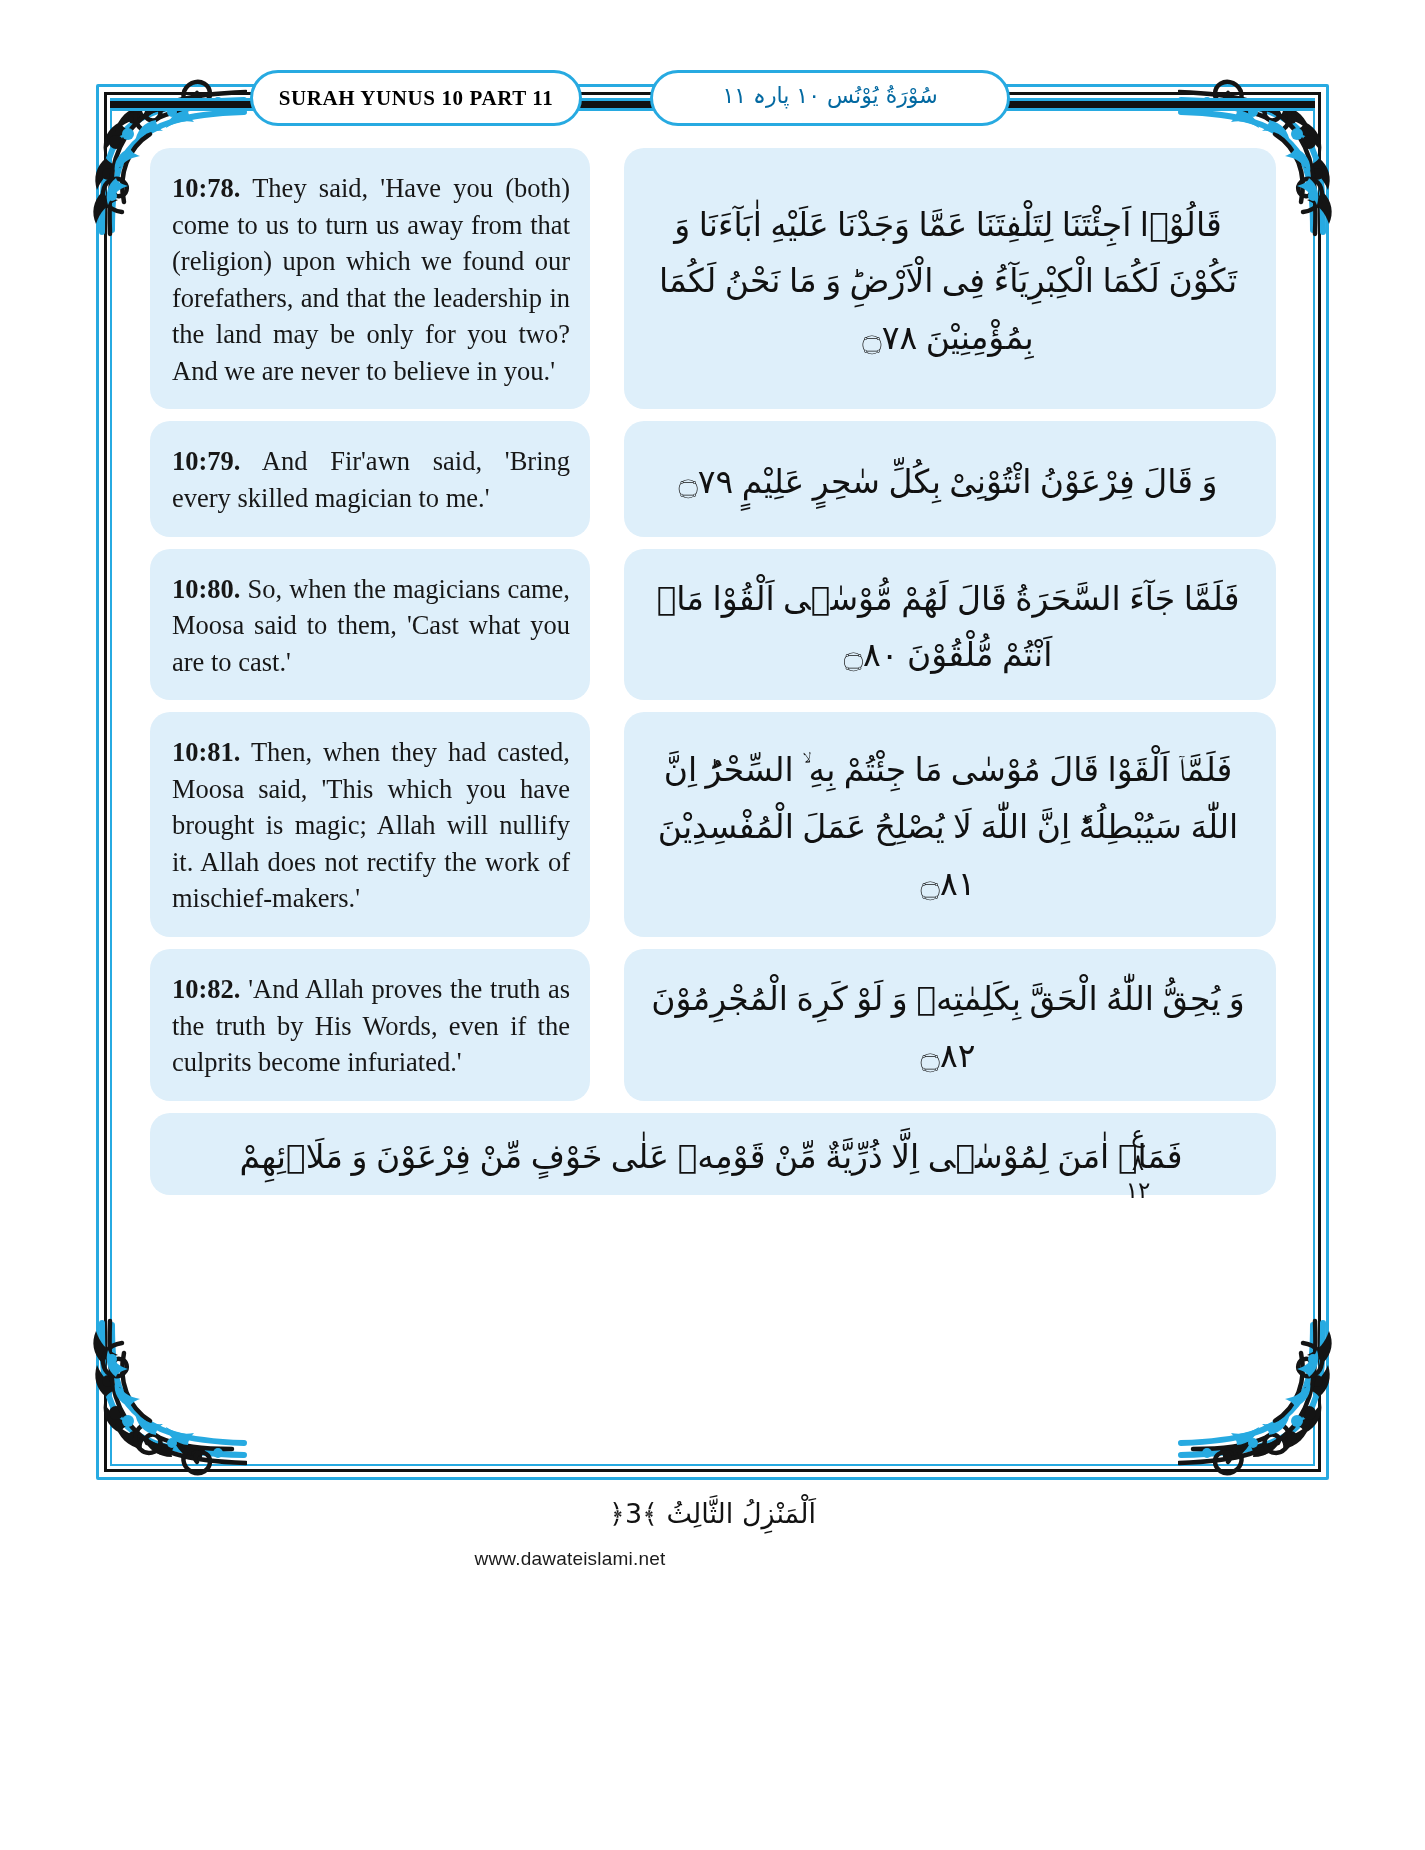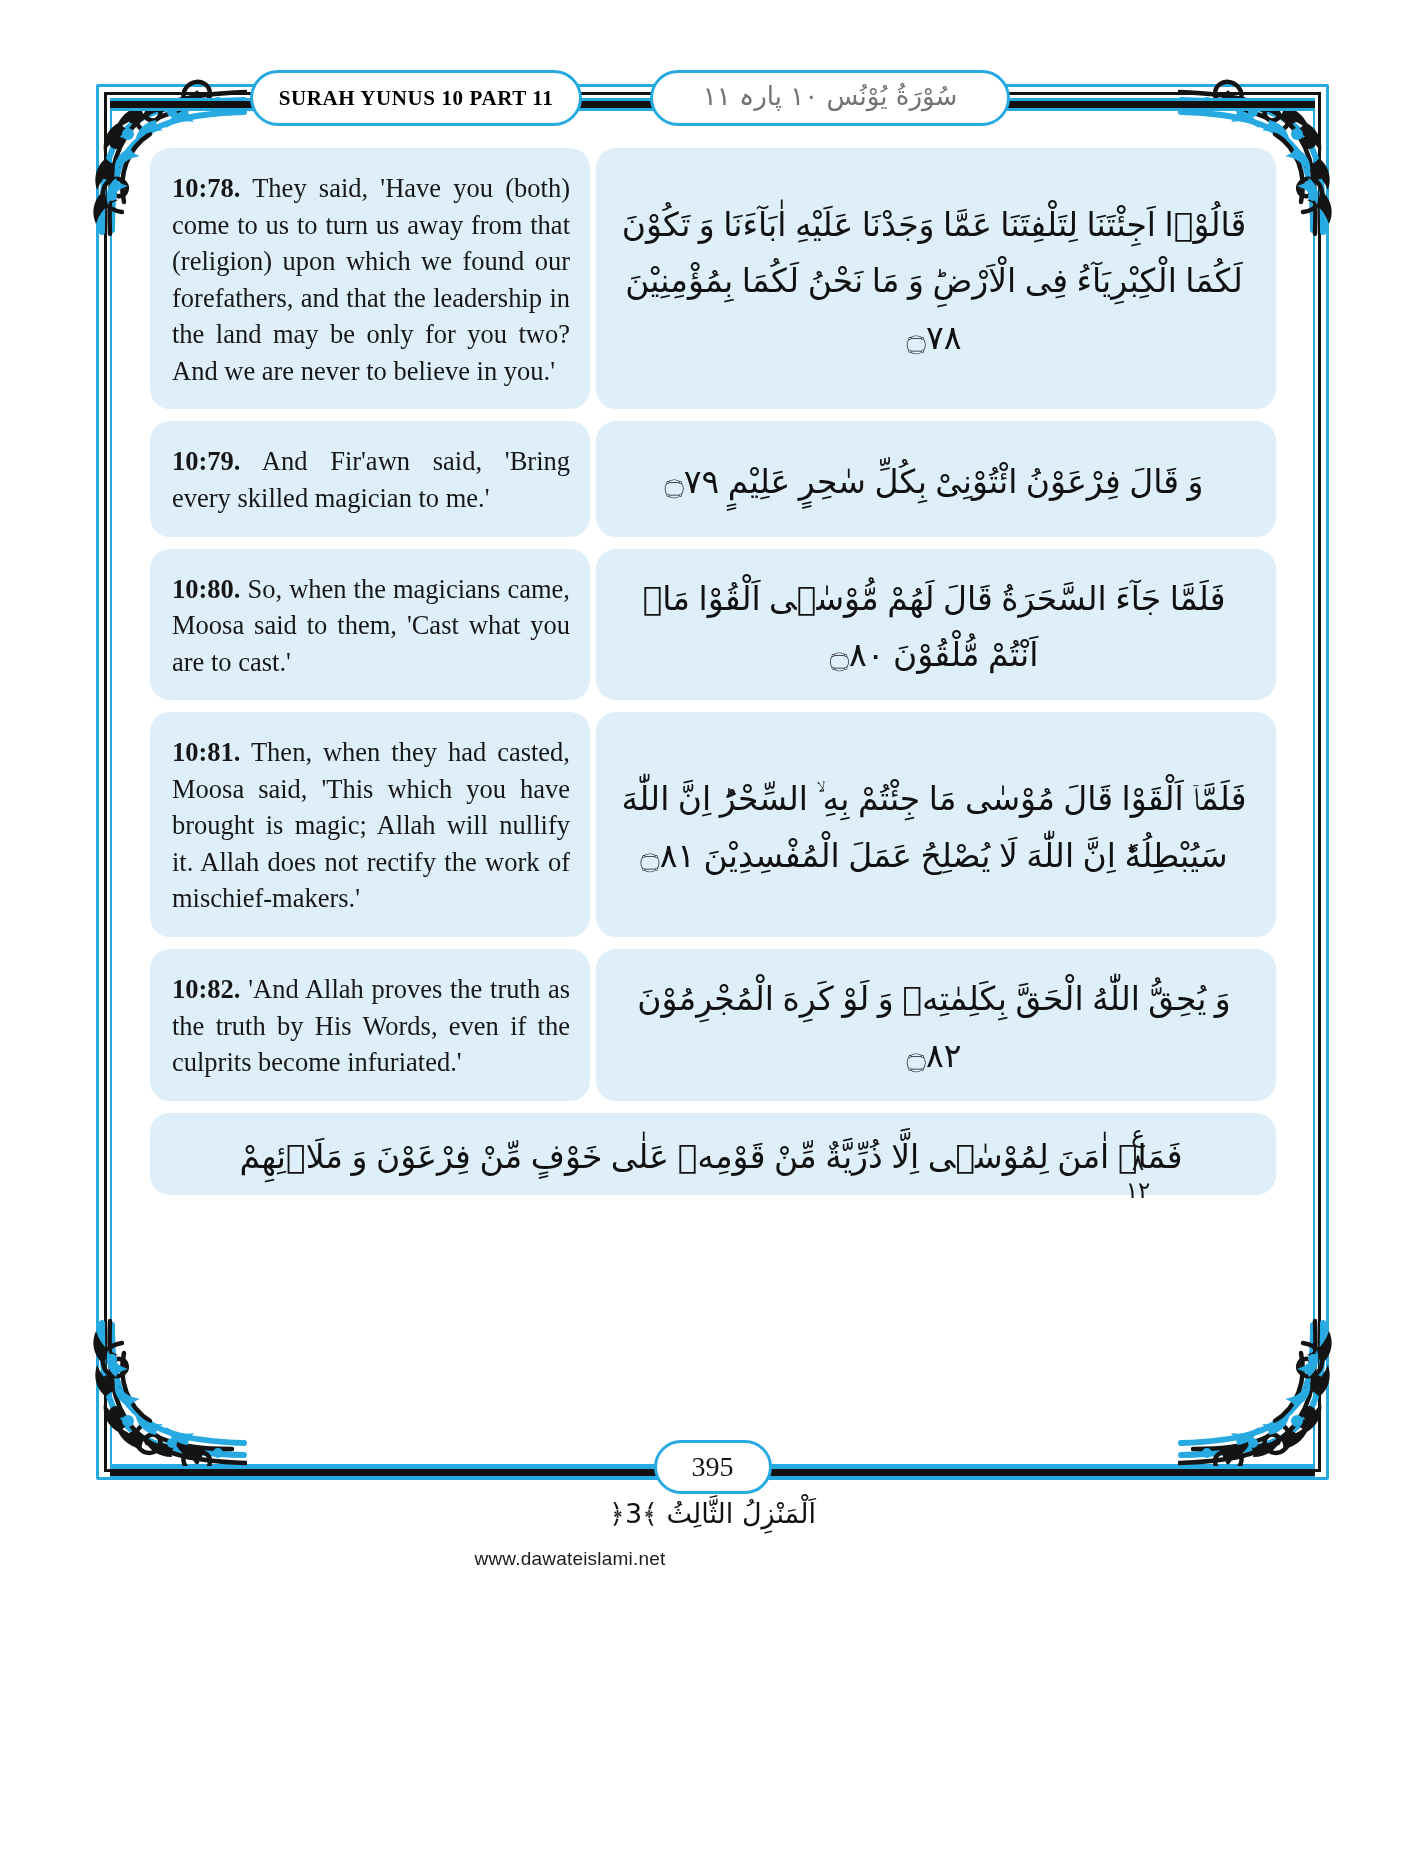--- a/index.html
+++ b/index.html
@@ -91,40 +91,40 @@
   .hdr-en {
     font-family: "Liberation Serif", "DejaVu Serif", serif;
     font-weight: bold;
     font-size: 21px;
     letter-spacing: 0.6px;
     color: #000000;
     white-space: nowrap;
   }
   .hdr-ar {
     font-family: "DejaVu Sans", "Liberation Sans", sans-serif;
-    font-size: 26px;
-    color: #737373;
+    font-size: 22px;
+    color: #0369a1;
     direction: rtl;
     white-space: nowrap;
     line-height: 1;
     padding-bottom: 4px;
   }
 
   
   #content {
     position: absolute;
     left: 150px; top: 148px;
     width: 1126px;
     display: flex;
     flex-direction: column;
     gap: 12px;
   }
   .verse-row {
     display: flex;
-    gap: 6px;
+    gap: 34px;
     align-items: stretch;
   }
   .panel {
     background: #DEEFFA;
     border-radius: 20px;
     box-sizing: border-box;
   }
   .panel.en {
     width: 440px;
     flex: 0 0 440px;
@@ -456,23 +456,17 @@
     </div>
 
   </div>
 
   <div class="margin-marker">
       <div>ع</div>
       <div>۸</div>
       <div>۱۲</div>
     </div>
 
-  <div class="footer-row">
-    <div class="hdr-line"></div>
-    <div class="pg-cartouche">
-      <span class="pg-num">395</span>
-    </div>
-  </div>
 
   <div class="manzil">اَلْمَنْزِلُ الثَّالِثُ ﴾3﴿</div>
   <div class="website">www.dawateislami.net</div>
 
 </div>
 
 </body></html>

